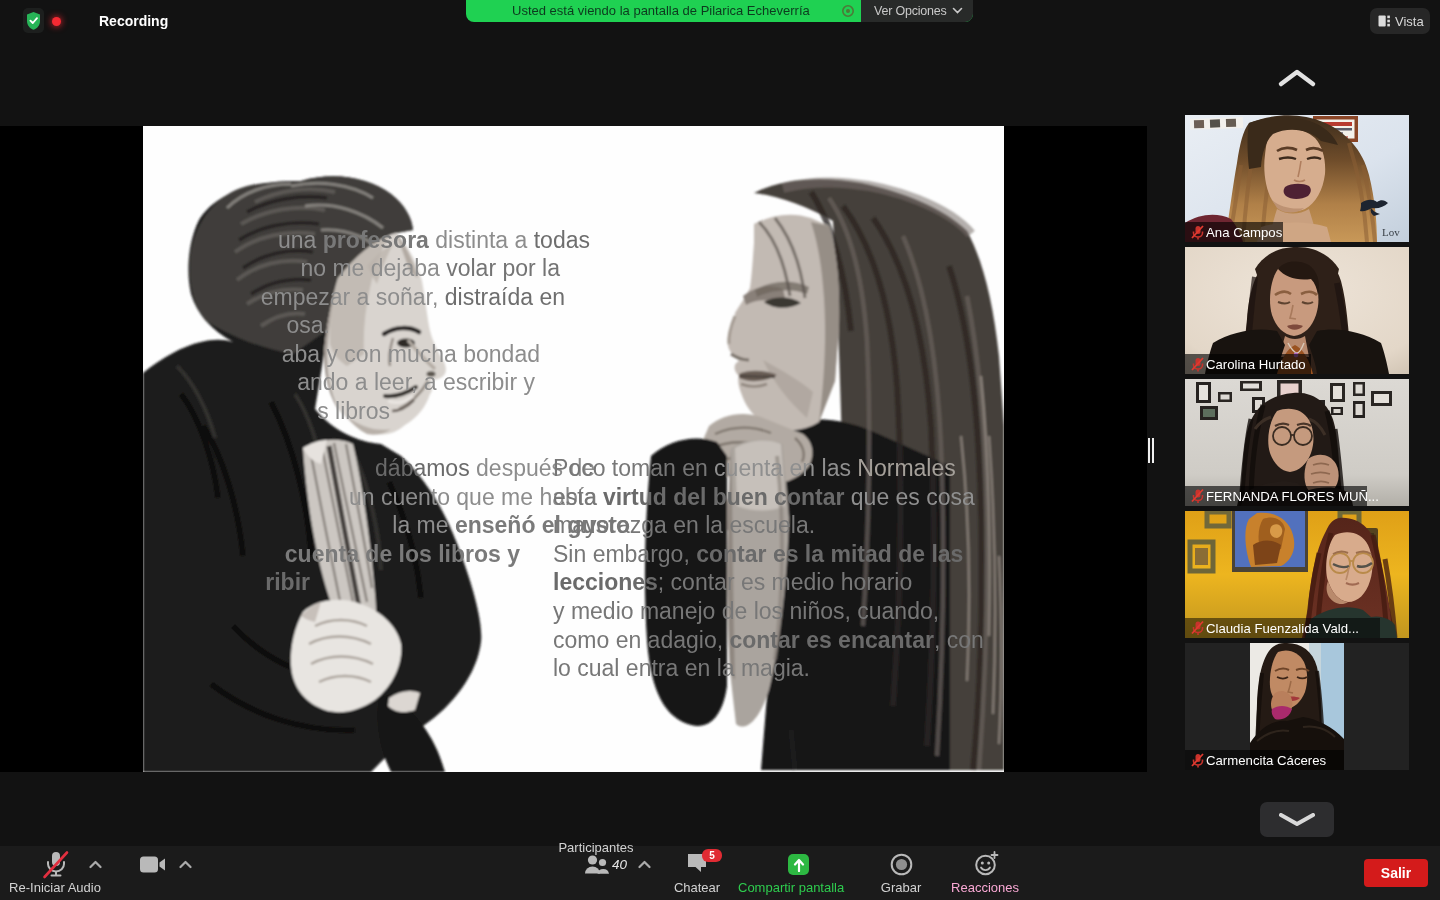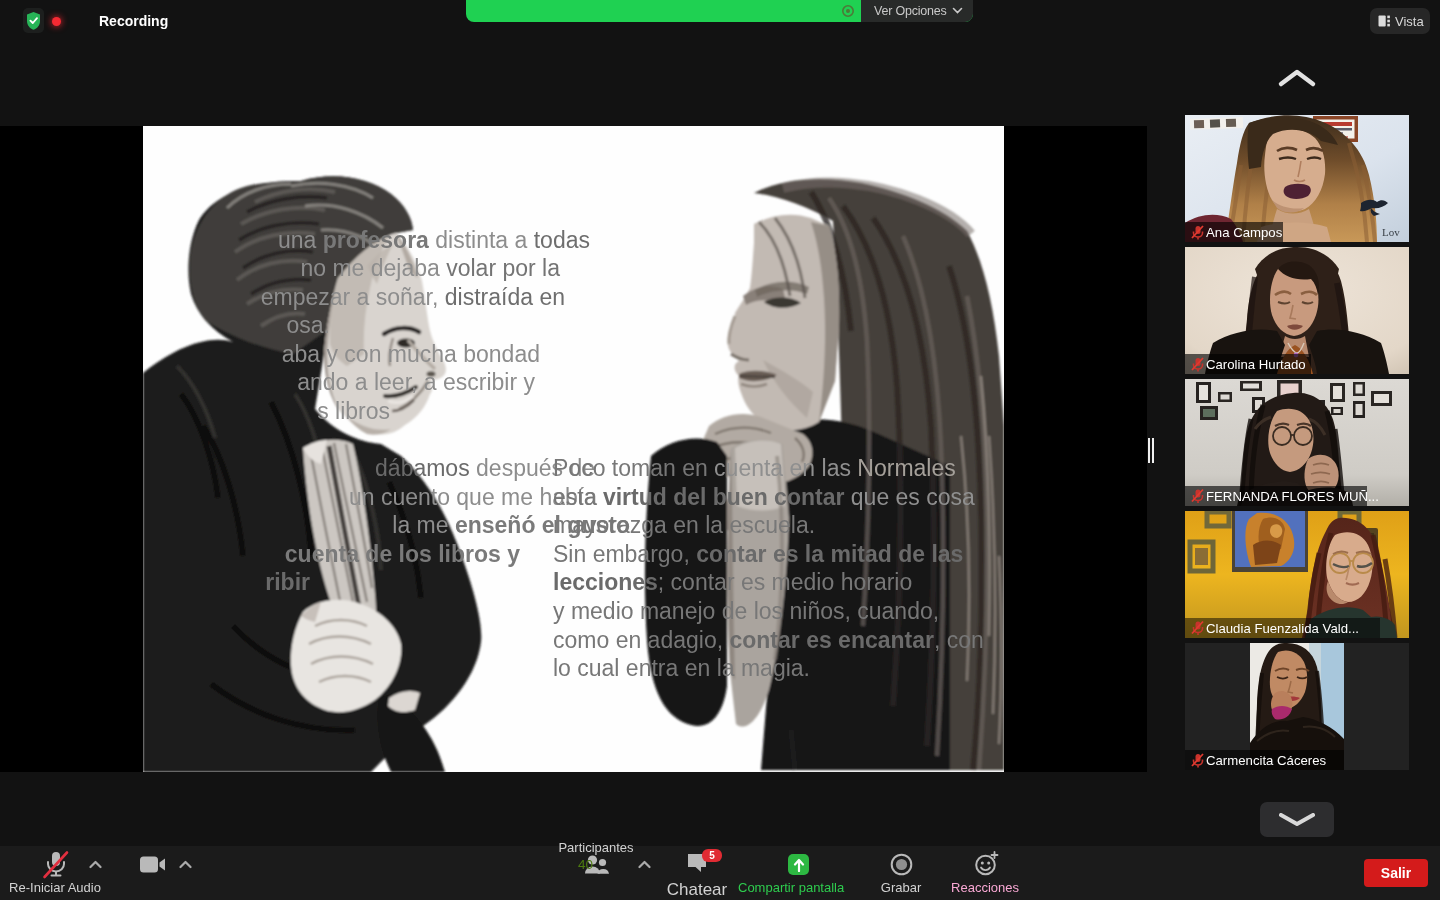--- a/index.html
+++ b/index.html
@@ -154,20 +154,21 @@
       <path d="M10.5 4 L17 6.5 V13 C17 17.5 14 20.5 10.5 21.8 C7 20.5 4 17.5 4 13 V6.5 Z" fill="#27b457"></path>
       <path d="M7.4 12.6 L9.8 15 L14 10.2" stroke="#fff" stroke-width="1.8" fill="none" stroke-linecap="round" stroke-linejoin="round"></path>
     </svg>
 </div>
 <div class="abs" style="left:52px;top:16.5px;width:9px;height:9px;border-radius:50%;background:#f42a33;box-shadow:0 0 6px 1px rgba(244,40,50,.7);"></div>
 <div class="abs" style="left:67px;top:13px;color:#fff;font-size:14px;font-weight:bold;margin-left:32px;">Recording</div>
 
 <div class="abs" style="left:466px;top:0;width:507px;height:22px;border-radius:0 0 8px 8px;overflow:hidden;">
   <div class="abs" style="left:0;top:0;width:507px;height:22px;background:#1fd152;"></div>
   <div class="abs" style="left:395px;top:0;width:112px;height:22px;background:#282a29;border-radius:0 0 6px 0;"></div>
+  <div class="abs" style="left:0;top:0;width:395px;height:22px;color:#0d3a1e;font-size:13px;line-height:22px;text-align:left;padding-left:46px;">Usted está viendo la pantalla de Pilarica Echeverría</div>
   <svg class="abs" style="left:375px;top:4px;" width="14" height="14" viewBox="0 0 14 14">
       <circle cx="7" cy="7" r="5.2" fill="none" stroke="#4c7a38" stroke-width="1.6"></circle>
       <circle cx="7" cy="7" r="2" fill="#4c7a38"></circle>
     </svg>
   <div class="abs" style="left:408px;top:0;color:#c9c9c9;font-size:12.5px;letter-spacing:-0.2px;line-height:22px;">Ver Opciones</div>
   <svg class="abs" style="left:486px;top:7px;" width="11" height="8" viewBox="0 0 11 8">
       <path d="M1.5 1.5 L5.5 5.5 L9.5 1.5" stroke="#c9c9c9" stroke-width="1.6" fill="none" stroke-linecap="round"></path>
     </svg>
 </div>
 
@@ -467,31 +468,31 @@
     <path d="M1.5 7 L6.5 2 L11.5 7" stroke="#aaa" stroke-width="2.2" fill="none" stroke-linecap="round" stroke-linejoin="round"></path>
   </svg>
 <div class="abs" style="left:97px;top:880px;width:110px;text-align:center;color:#fdba74;font-size:13px;margin-top:27px;">Parar Video</div>
 
 <svg class="abs" style="left:584px;top:854px;" width="26" height="22" viewBox="0 0 26 22">
   <circle cx="8.5" cy="6" r="4.6" fill="#b9b9b9"></circle>
   <path d="M1 19.5 a7.5 7 0 0 1 15 0 z" fill="#b9b9b9"></path>
   <circle cx="18.5" cy="8.5" r="3.6" fill="#b9b9b9"></circle>
   <path d="M13.5 19.8 a5.8 5.5 0 0 1 11.5 0 z" fill="#b9b9b9"></path>
 </svg>
-<div class="abs" style="left:578px;top:857px;color:#4d7c0f;font-size:13.5px;">40</div>
+<div class="abs" style="left:612px;top:857px;color:#e5e5e5;font-size:13.5px;font-style:italic;">40</div>
 <svg class="abs" style="left:638px;top:860px;" width="13" height="9" viewBox="0 0 13 9">
     <path d="M1.5 7 L6.5 2 L11.5 7" stroke="#aaa" stroke-width="2.2" fill="none" stroke-linecap="round" stroke-linejoin="round"></path>
   </svg>
 <div class="abs" style="left:540px;top:840px;width:112px;text-align:center;color:#d2d2d2;font-size:13px;">Participantes</div>
 
 <svg class="abs" style="left:686px;top:852px;" width="22" height="22" viewBox="0 0 22 22">
   <path d="M2 2 h18 v13 h-5 v5 l-5.5 -5 H2 Z" fill="#b9b9b9"></path>
 </svg>
 <div class="abs" style="left:702px;top:849px;width:20px;height:13px;background:#e02b33;border-radius:6px;color:#fff;font-size:10px;font-weight:bold;text-align:center;line-height:13px;">5</div>
-<div class="abs" style="left:647px;top:880px;width:100px;text-align:center;color:#d2d2d2;font-size:17px;">Chatear</div>
+<div class="abs" style="left:647px;top:880px;width:100px;text-align:center;color:#d2d2d2;font-size:13px;">Chatear</div>
 
 <div class="abs" style="left:788px;top:854px;width:21px;height:21px;background:#2db842;border-radius:5px;">
   <svg class="abs" style="left:4.5px;top:3.5px;" width="12" height="14" viewBox="0 0 12 14">
       <path d="M6 13 V3 M2 6.5 L6 2 L10 6.5" stroke="#fff" stroke-width="2.2" fill="none" stroke-linecap="round" stroke-linejoin="round"></path>
     </svg>
 </div>
 <div class="abs" style="left:738px;top:880px;width:120px;color:#2ecc4e;font-size:13px;">Compartir pantalla</div>
 
 <svg class="abs" style="left:890px;top:853px;" width="23" height="23" viewBox="0 0 23 23">
   <circle cx="11.5" cy="11.5" r="9.8" fill="none" stroke="#b9b9b9" stroke-width="2"></circle>

